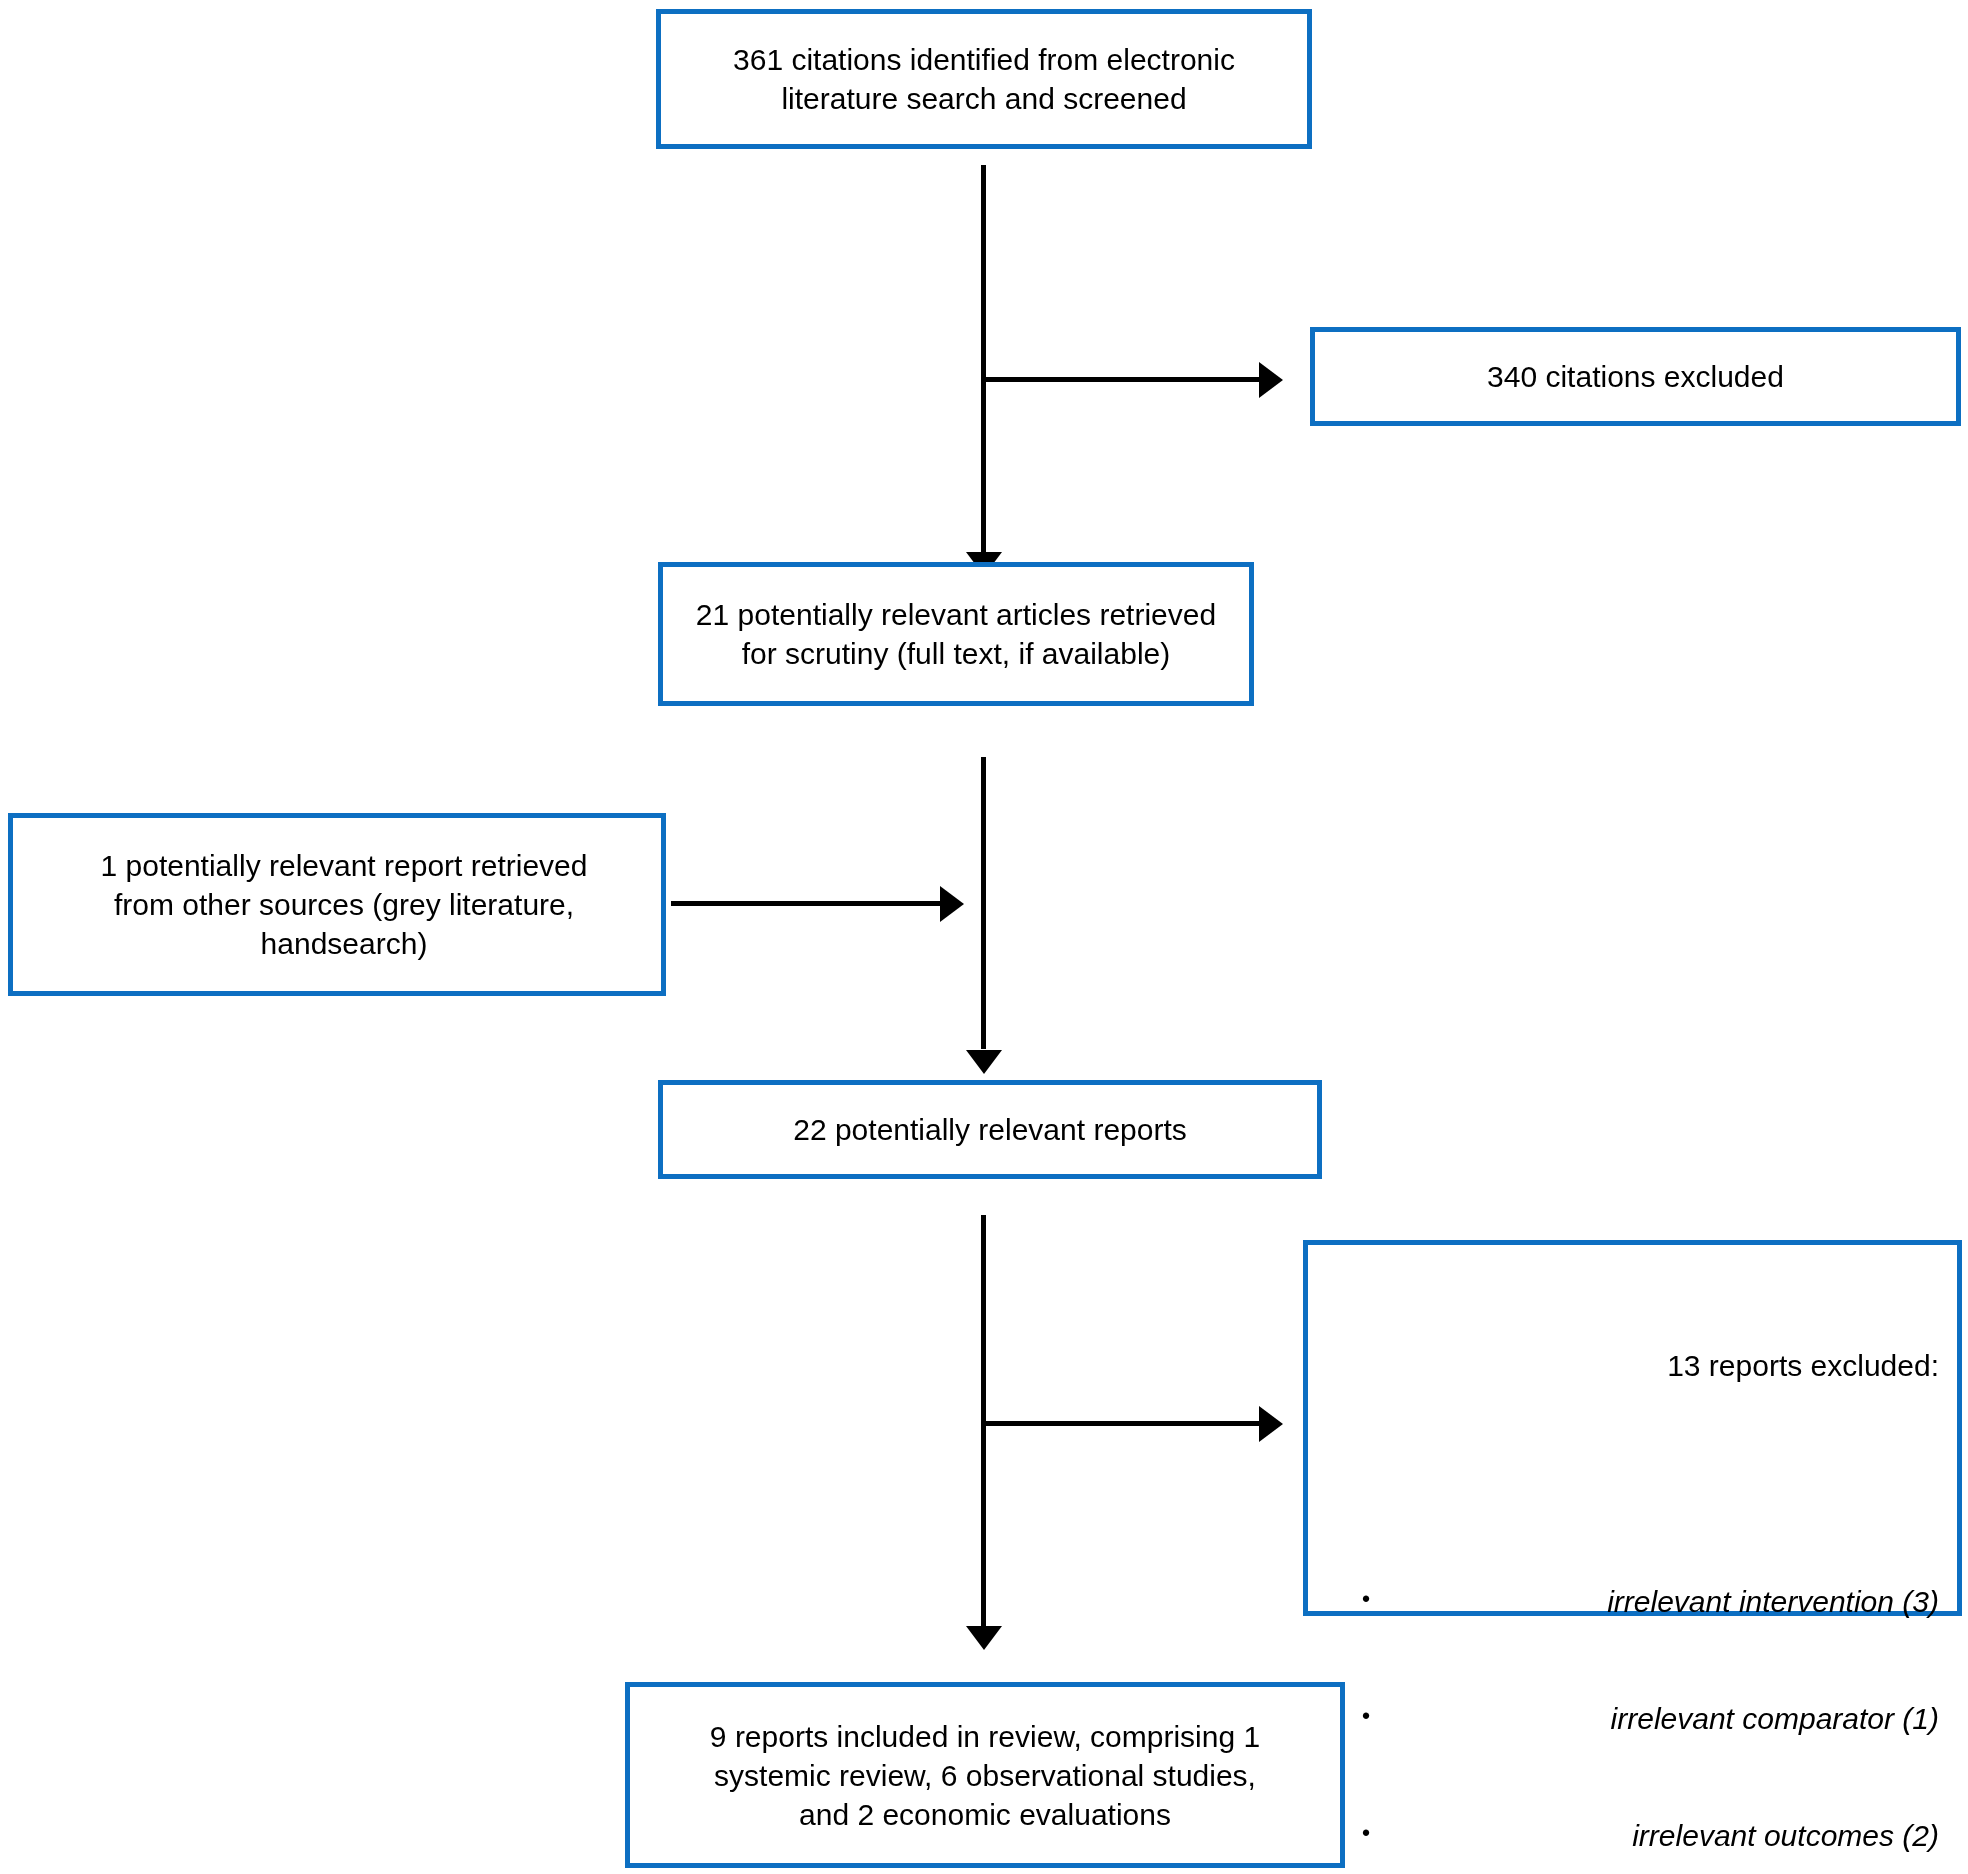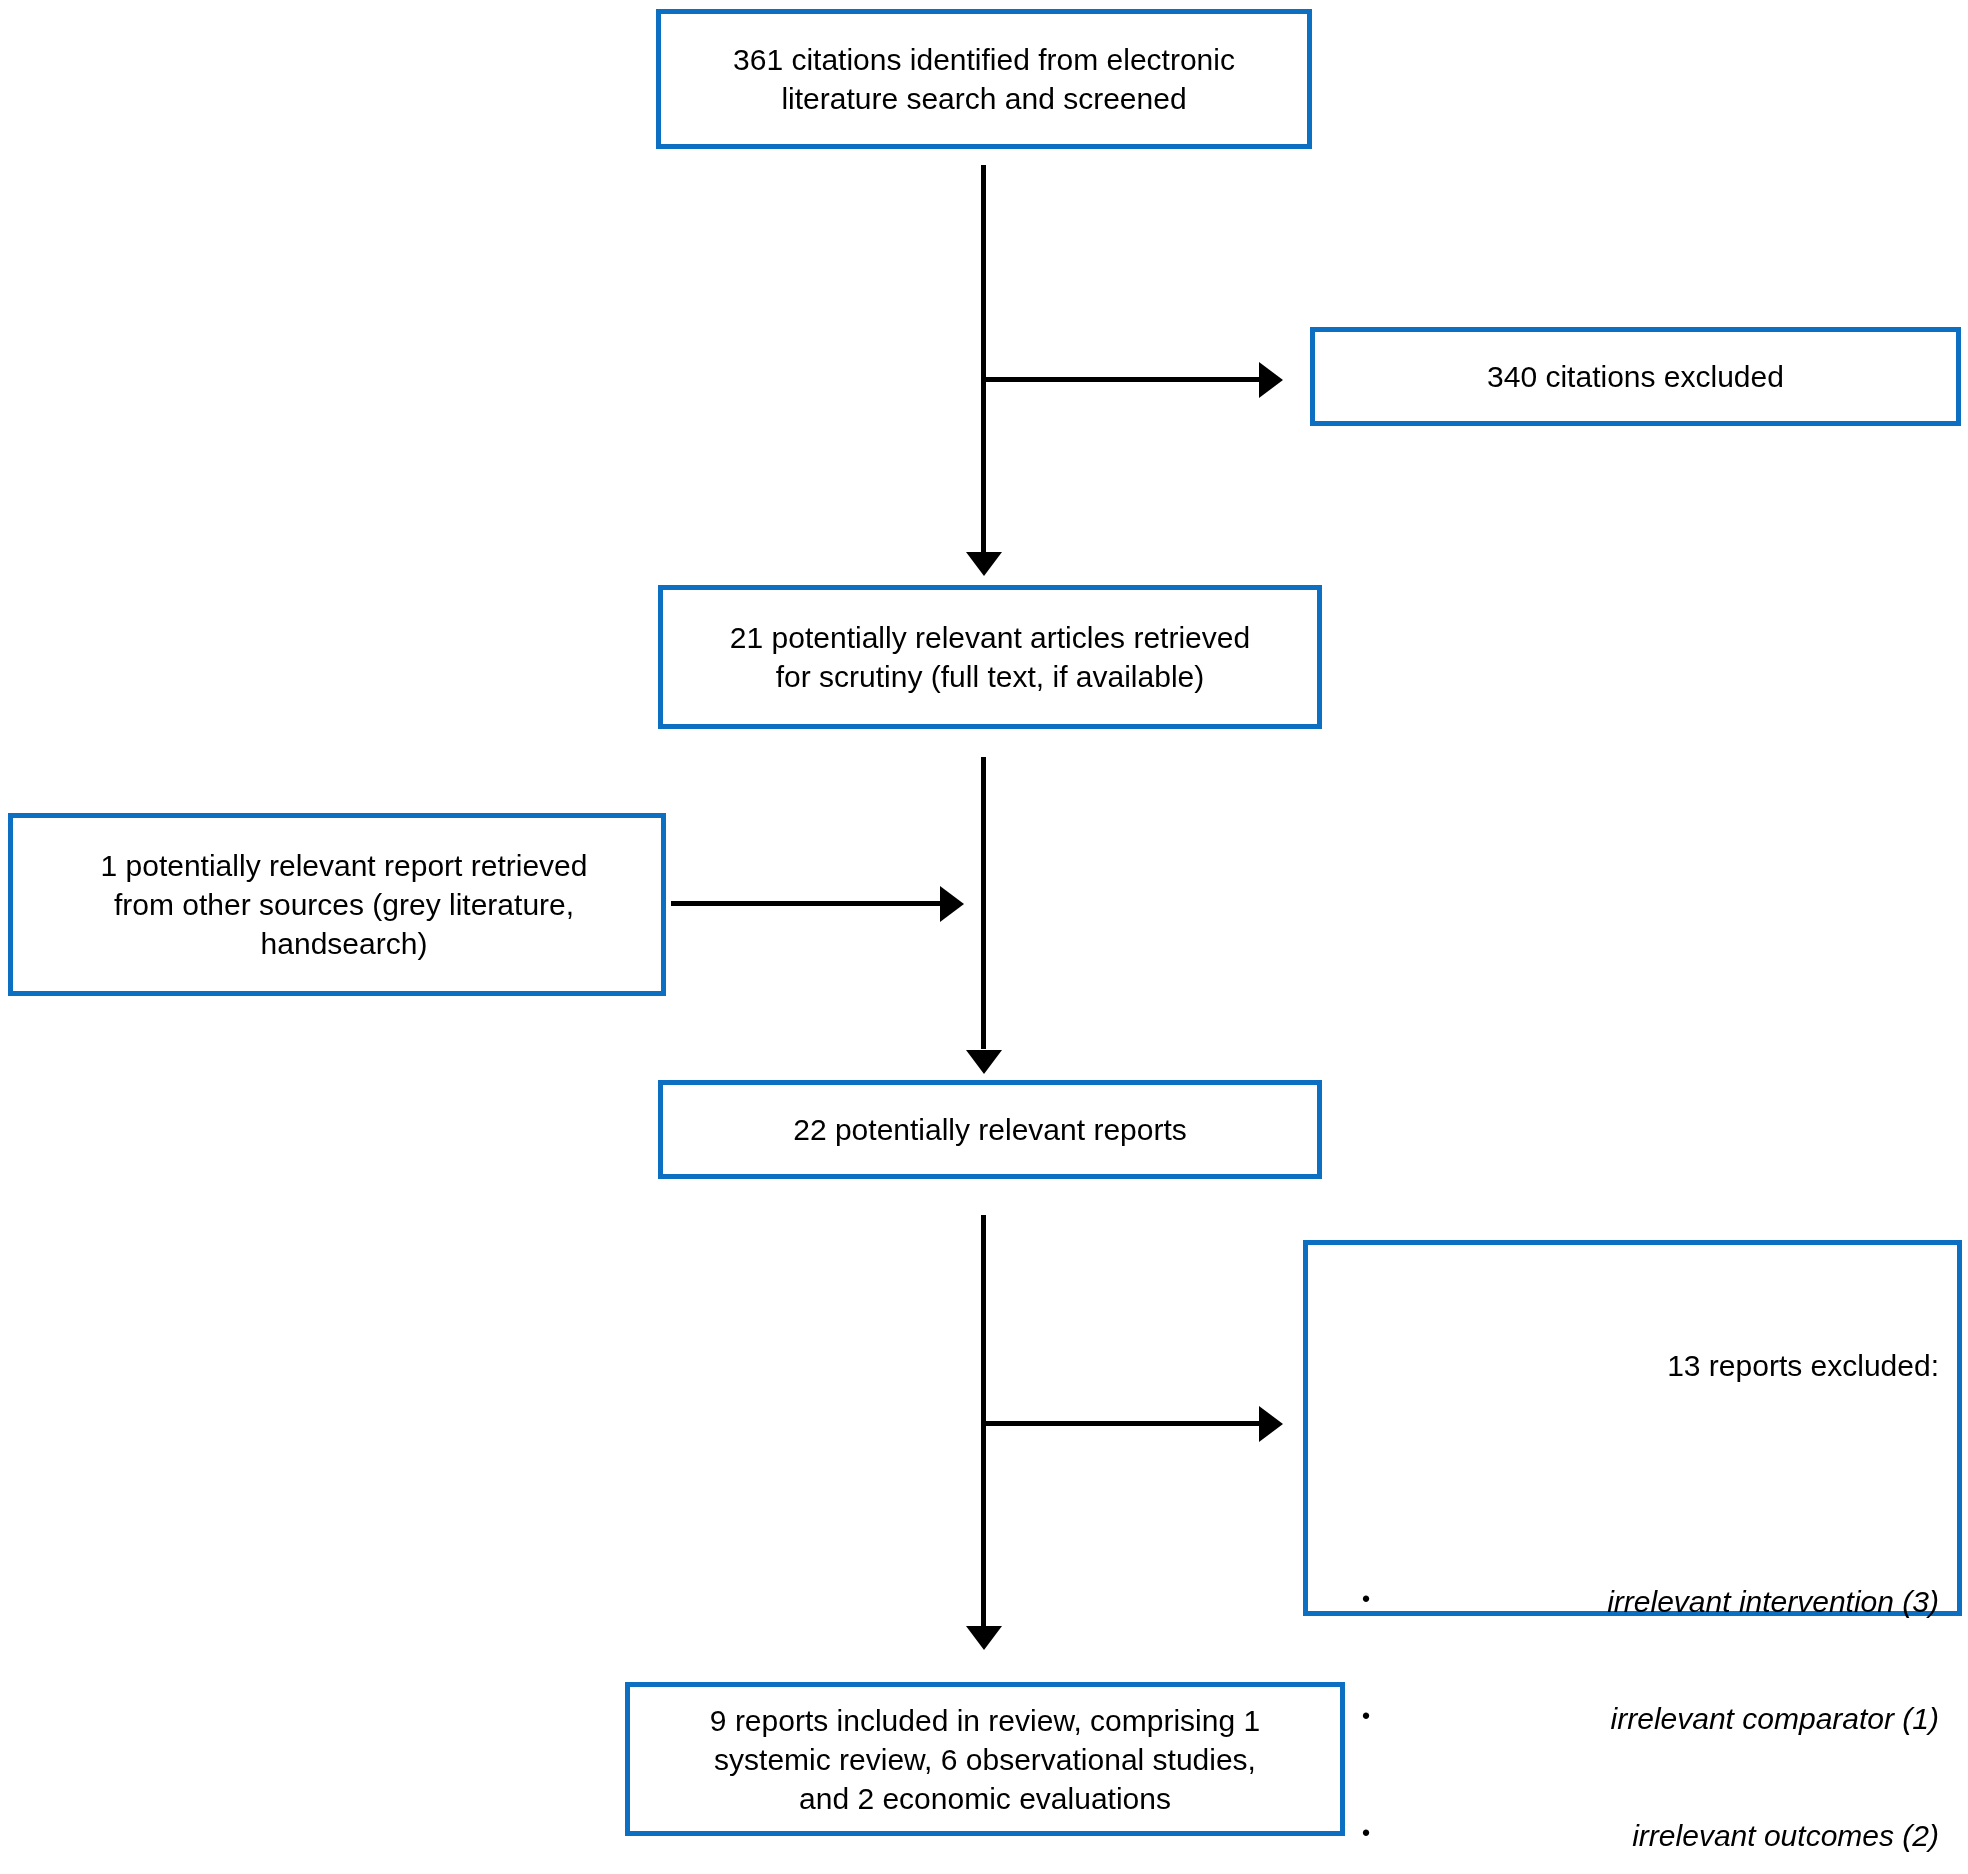--- a/index.html
+++ b/index.html
@@ -61,25 +61,25 @@
   .head-right {
     position: absolute;
     width: 0; height: 0;
     border-top: 18px solid transparent;
     border-bottom: 18px solid transparent;
     border-left: 24px solid #000000;
   }
   
   #box-screened        { left: 656px;  top: 9px;   width: 656px; height: 140px; }
   #box-cit-excluded    { left: 1310px; top: 327px;  width: 651px; height: 99px; }
-  #box-retrieved       { left: 658px;  top: 585px;  width: 664px; height: 144px; }
+  #box-retrieved       { left: 658px;  top: 562px;  width: 596px; height: 144px; }
   #box-other-sources   { left: 8px;    top: 813px;  width: 658px; height: 183px; padding-left: 14px; }
   #box-reports         { left: 658px;  top: 1080px; width: 664px; height: 99px; }
   #box-rep-excluded    { left: 1303px; top: 1240px; width: 659px; height: 376px; }
-  #box-included        { left: 625px;  top: 1682px; width: 720px; height: 154px; }
+  #box-included        { left: 625px;  top: 1682px; width: 720px; height: 186px; }
   
   #v1  { left: 981px; top: 165px;  width: 4.5px;   height: 388px; }
   #v1h { left: 966px; top: 552px; }
   #h1  { left: 981px; top: 377px;  width: 278px; height: 4.5px; }
   #h1h { left: 1259px; top: 362px; }
   #v2  { left: 981px; top: 757px;  width: 4.5px;   height: 292px; }
   #v2h { left: 966px; top: 1050px; }
   #hd  { left: 671px;  top: 901px; width: 269px; height: 4.5px; }
   #hdh { left: 940px; top: 886px; }
   #v3  { left: 981px; top: 1215px; width: 4.5px;   height: 412px; }

